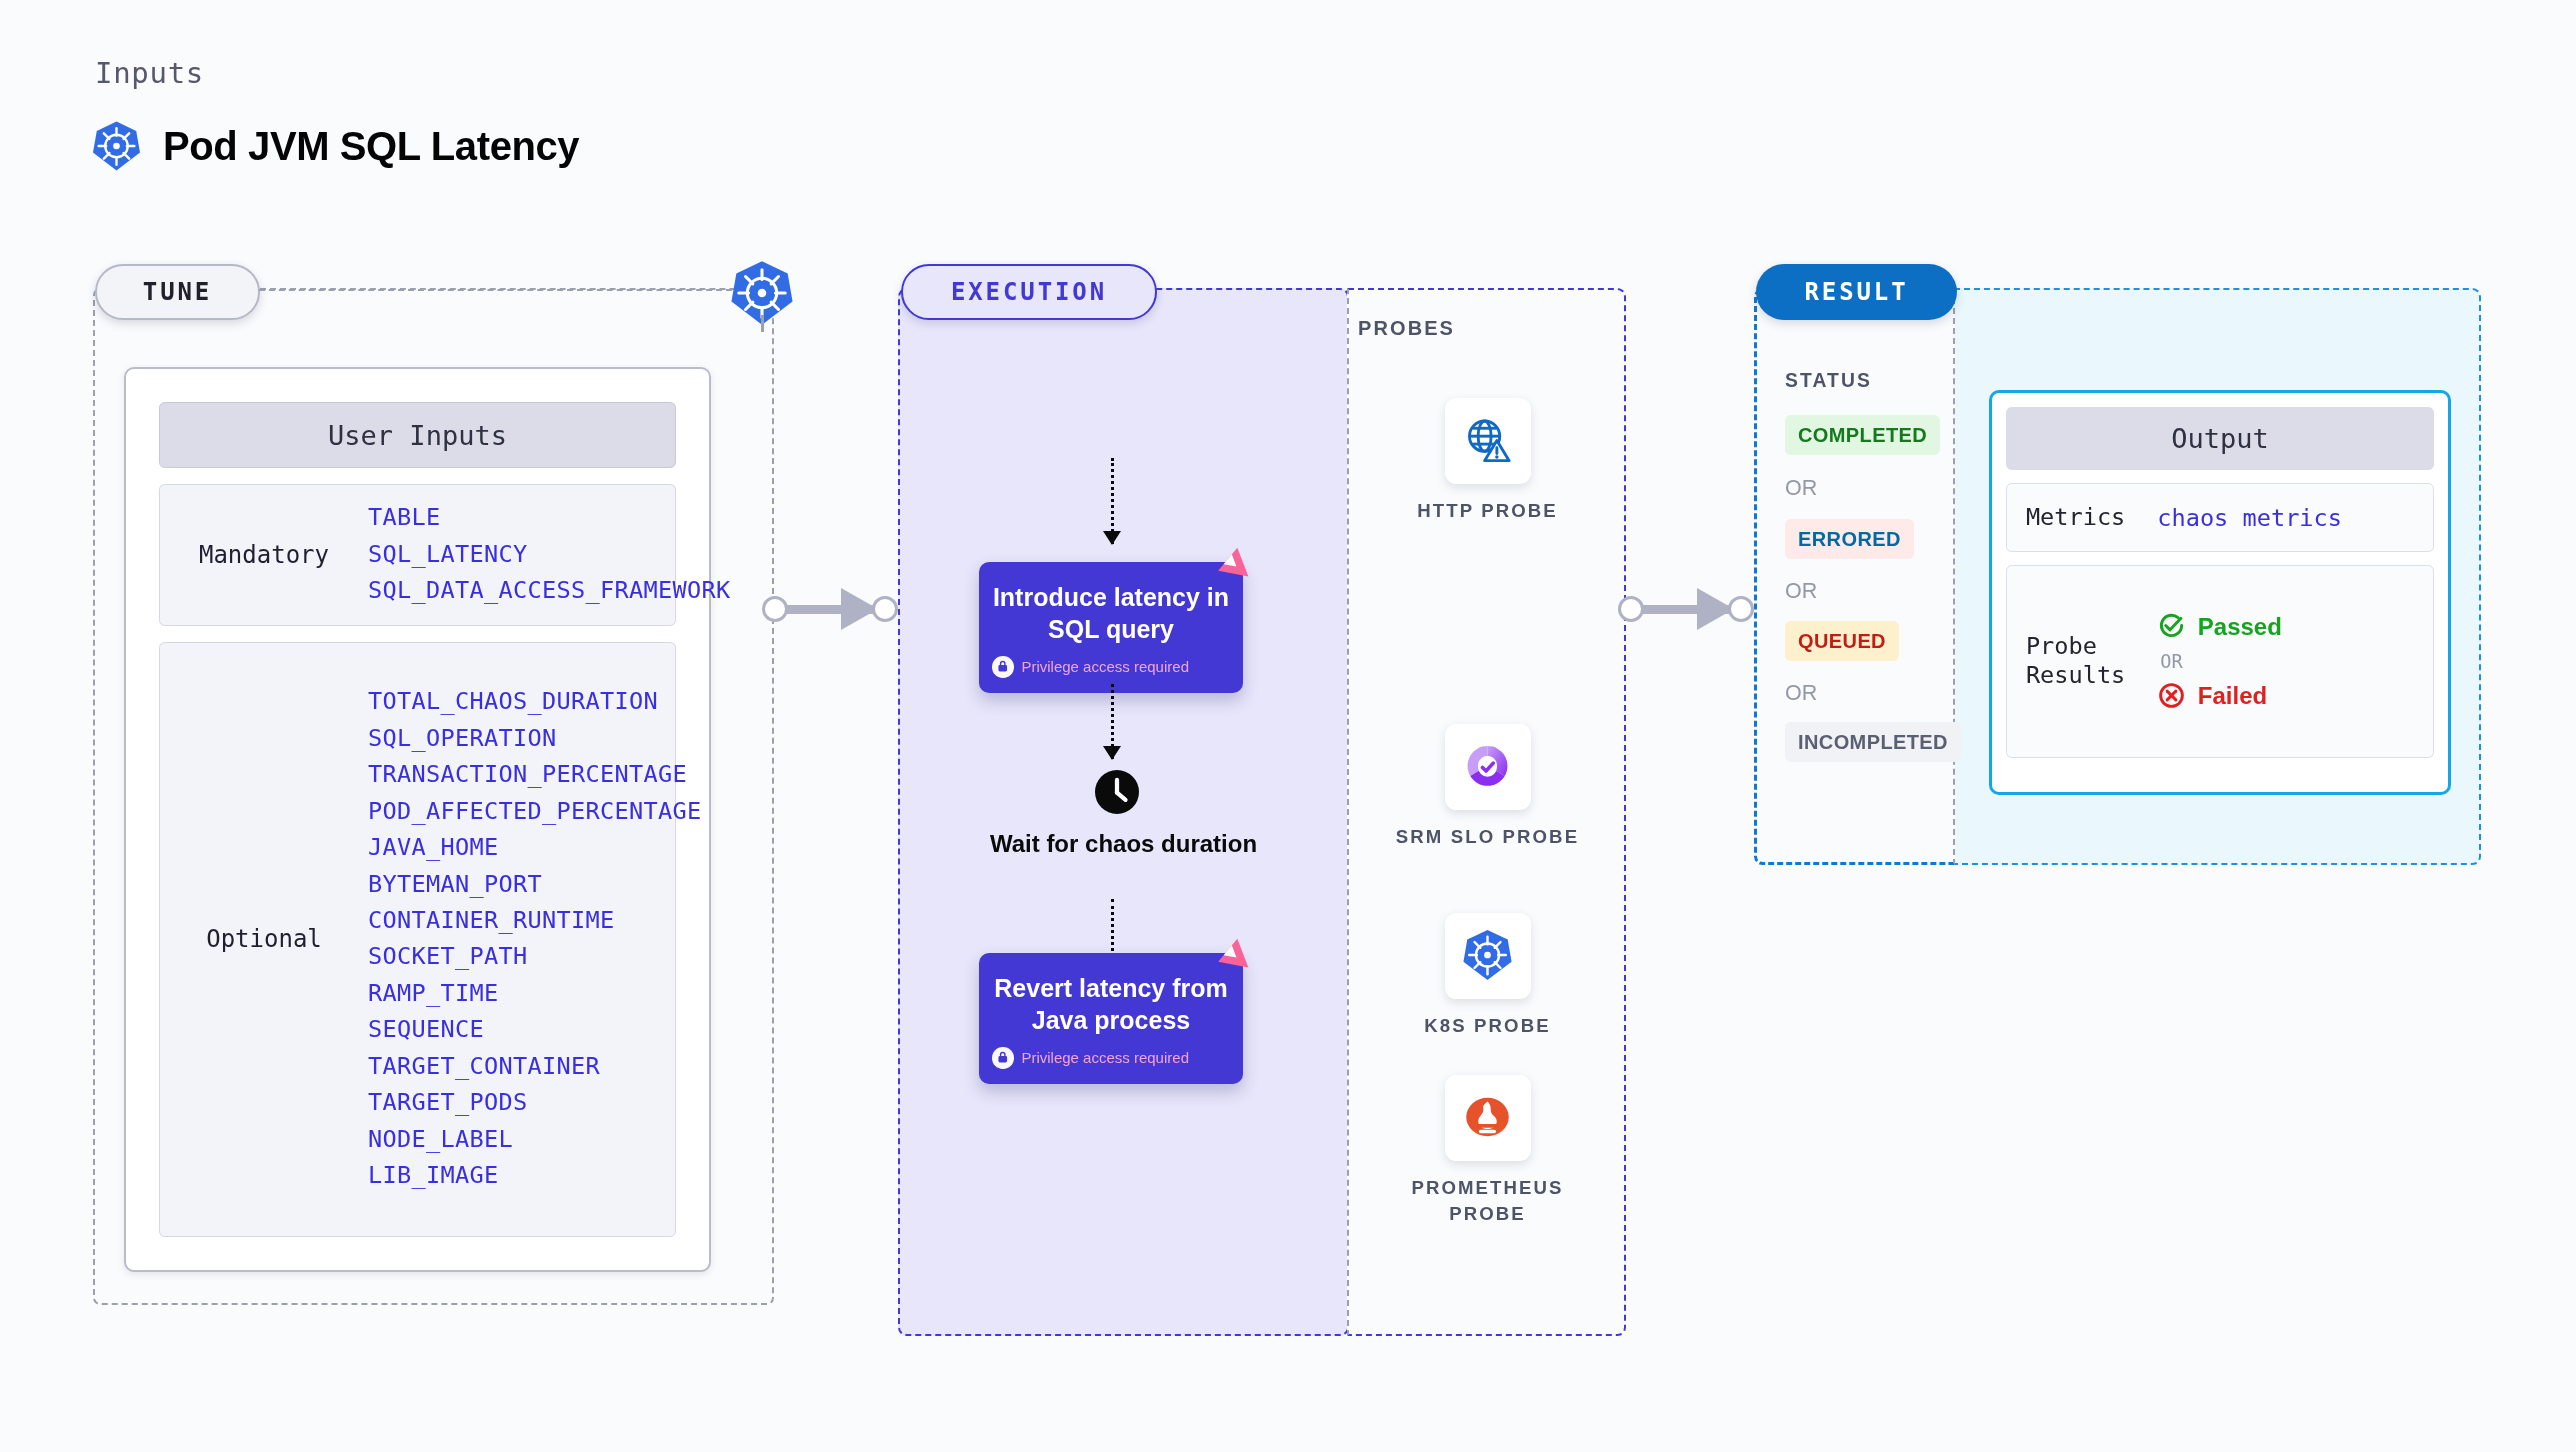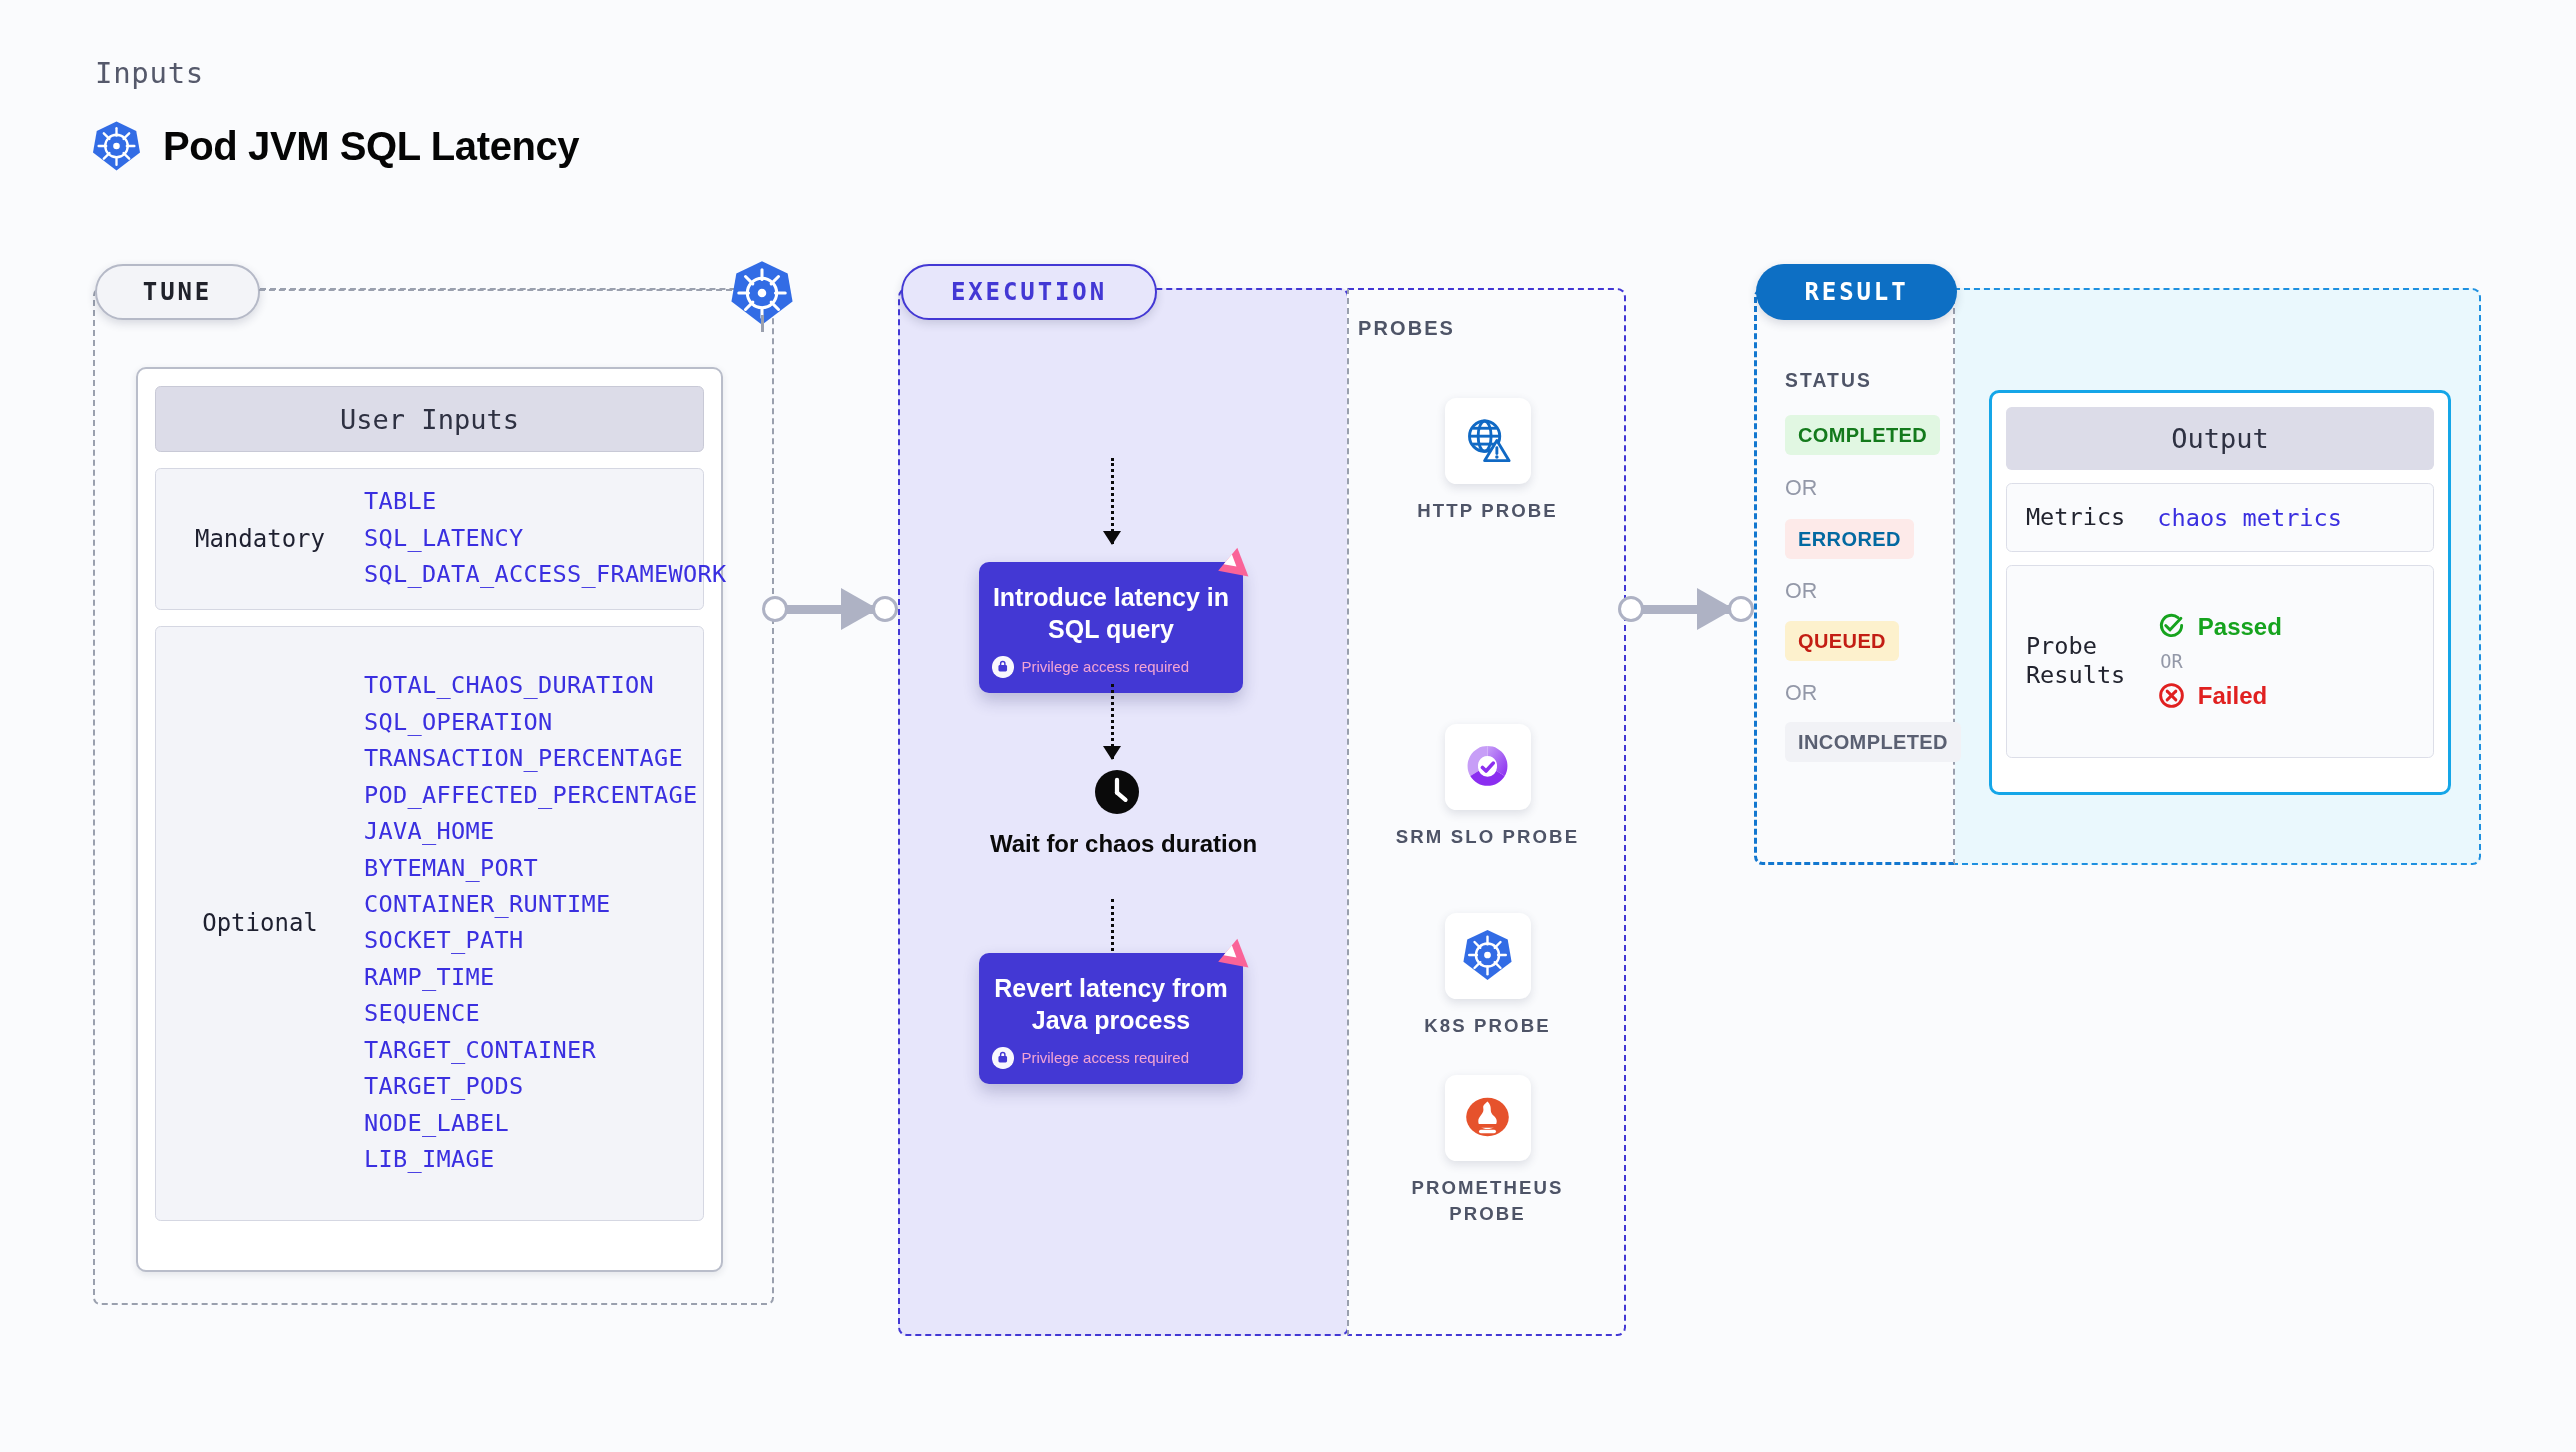--- a/index.html
+++ b/index.html
@@ -73,24 +73,24 @@
   
   .tune-dash {
     position: absolute; left: 259px; top: 289px; width: 473px;
     border-top: 2.9px dashed #9aa0ae;
   }
   .k8s-node { position: absolute; left: 731px; top: 260px; }
   .k8s-stem { position: absolute; left: 761px; top: 315px; width: 2.9px; height: 17px; background: #9aa0ae; }
 
   
   .tune-card {
-    position: absolute; left: 136px; top: 367px; width: 587px; height: 905px;
+    position: absolute; left: 124px; top: 367px; width: 587px; height: 905px;
     background: #ffffff; border: 2.1px solid #b9bdca; border-radius: 10px;
     box-shadow: 0 2.9px 7.2px rgba(40,45,70,0.10);
-    padding: 17px;
+    padding: 33px;
   }
   .ui-header {
     height: 66px; background: #dcdce8; border: 0.7px solid #c8c9d6; border-radius: 5.7px;
     display: flex; align-items: center; justify-content: center;
     font-family: "DejaVu Sans Mono", monospace; font-size: 27px; color: #2e3142; font-weight: 400;
   }
   .param-box {
     margin-top: 15.8px; background: #f3f4f9; border: 0.7px solid #d5d7e2; border-radius: 5.7px;
     display: flex; align-items: center; padding: 18.6px 0;
   }

